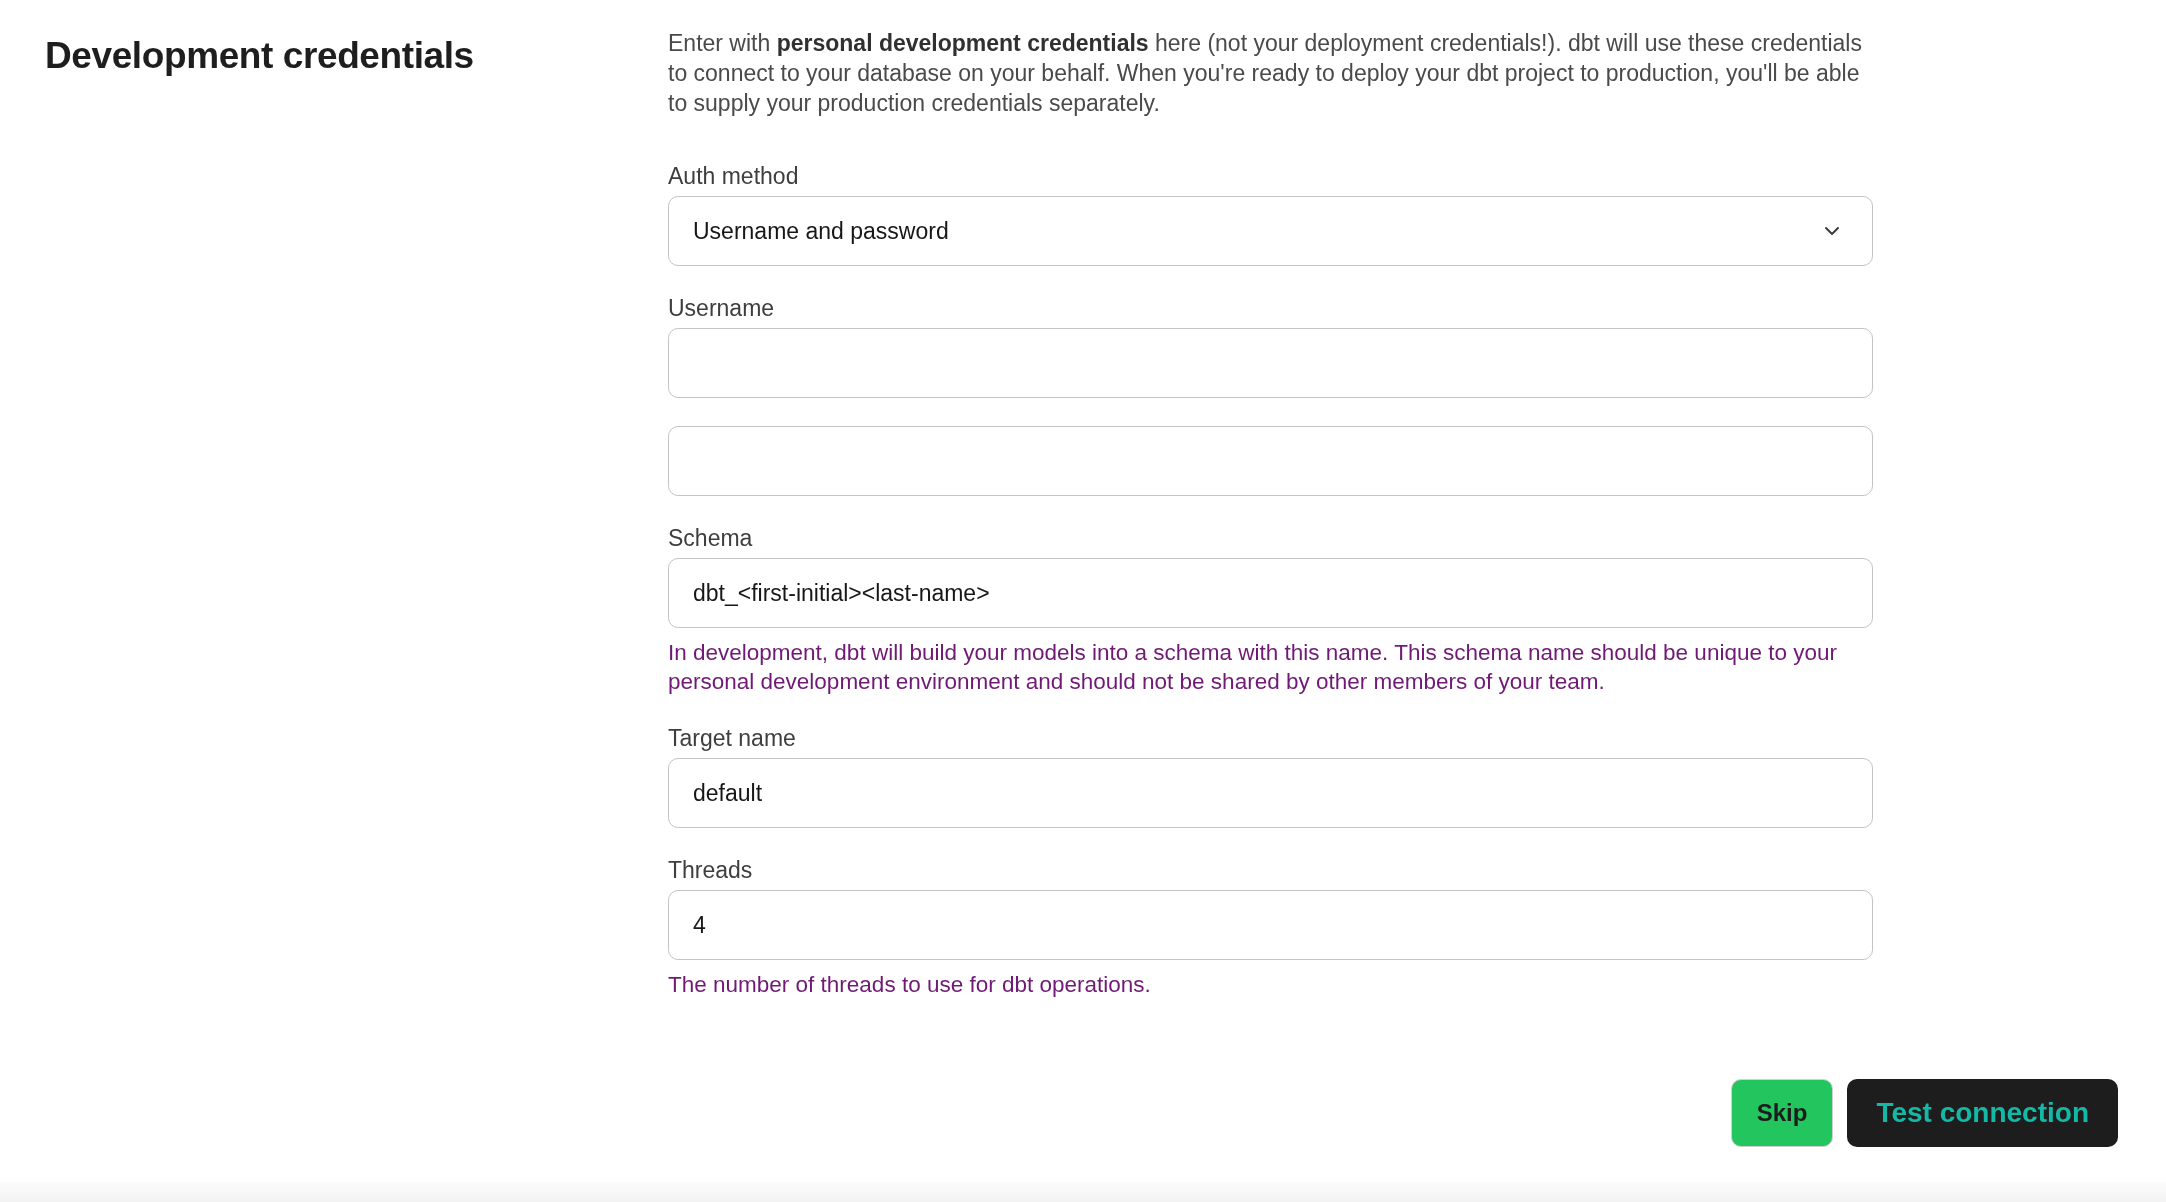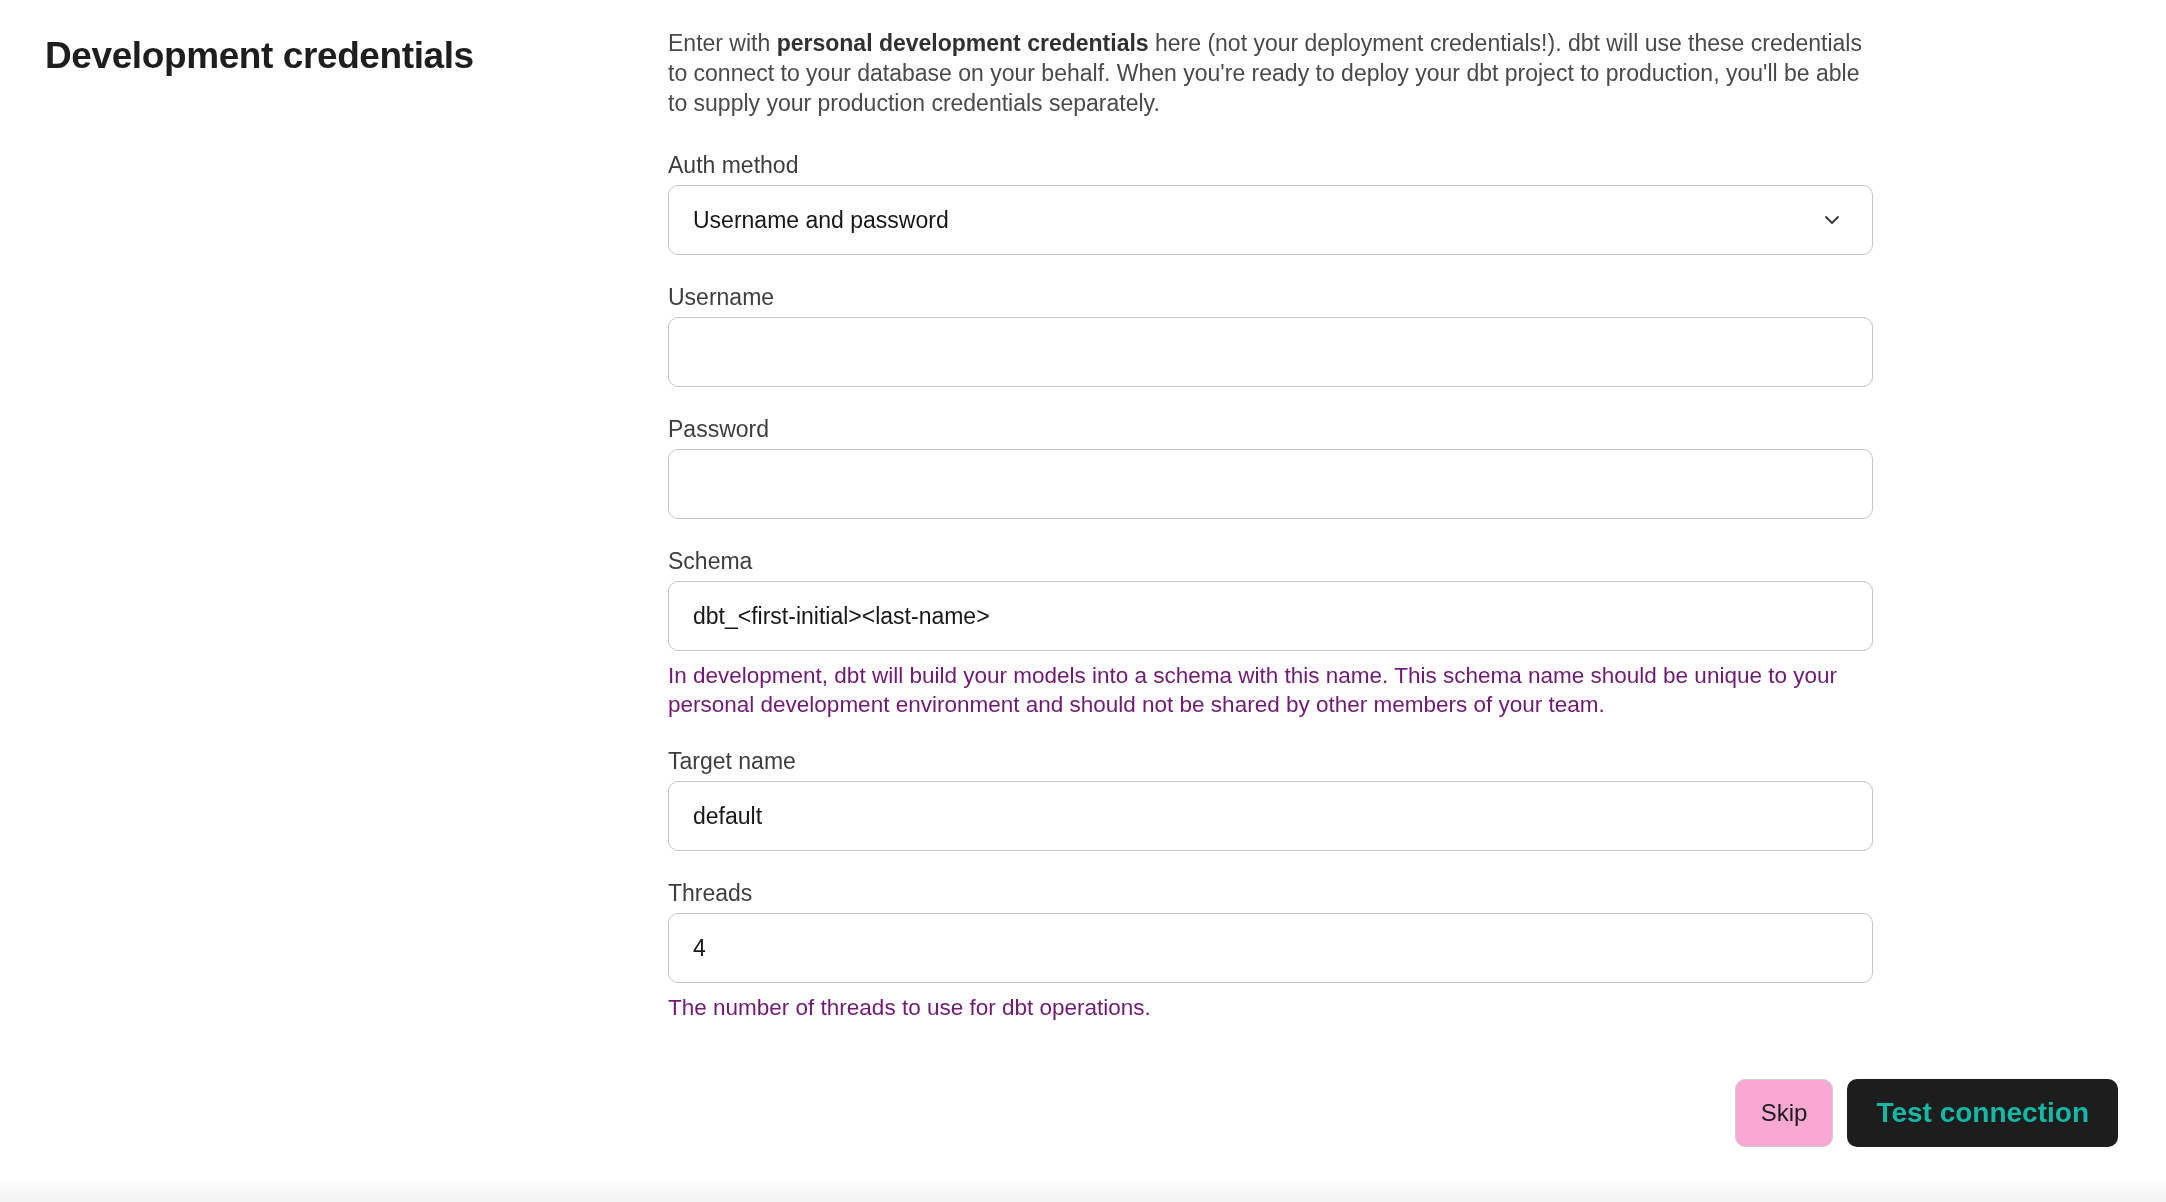--- a/index.html
+++ b/index.html
@@ -18,21 +18,21 @@
     font-weight:600;
     letter-spacing:-0.4px;
     color:#1e1e1e;
     line-height:1.2;
   }
   .right-col { width:1205px; flex:none; padding-top:28px; }
   .description { font-size:23px; line-height:30px; color:#4a4a4a; }
   .description .bold { font-weight:700; color:#303030; }
 
   .field { margin-top:28px; }
-  .field.first { margin-top:33px; }
+  .field.first { margin-top:44px; }
   .field-label {
     font-size:23px;
     line-height:28px;
     color:#3e3e3e;
     margin-bottom:6px;
   }
   .text-input, .select-box {
     width:100%;
     height:70px;
     border:1.5px solid #c4c4c4;
@@ -73,25 +73,25 @@
     height:68px;
     border-radius:10px;
     font-family:"Liberation Sans","DejaVu Sans",sans-serif;
     font-size:24px;
     display:flex;
     align-items:center;
     justify-content:center;
     cursor:pointer;
   }
   .btn-skip {
-    background:#f9a8d4;
+    background:#22c55e;
     border:1.5px solid #cfcfcf;
     color:#1c1c1c;
     padding:0 25px;
-    font-weight:400;
+    font-weight:700;
   }
   .btn-primary {
     background:#1d1d1d;
     border:none;
     color:#14b8a6;
     padding:3px 29px;
     font-weight:600;
     font-size:28px;
   }
   .bottom-strip {
@@ -123,21 +123,20 @@
         </span>
       </div>
     </div>
 
     <div class="field">
       <div class="field-label">Username</div>
       <input class="text-input" type="text" value="" style="">
     </div>
 
     <div class="field">
-      <div class="field-label">Password</div>
       <input class="text-input" type="password" value="" style="">
     </div>
 
     <div class="field">
       <div class="field-label">Schema</div>
       <input class="text-input" type="text" value="dbt_&lt;first-initial&gt;&lt;last-name&gt;" style="">
       <div class="help">In development, dbt will build your models into a schema with this name. This schema name should be unique to your personal development environment and should not be shared by other members of your team.</div>
     </div>
 
     <div class="field">

